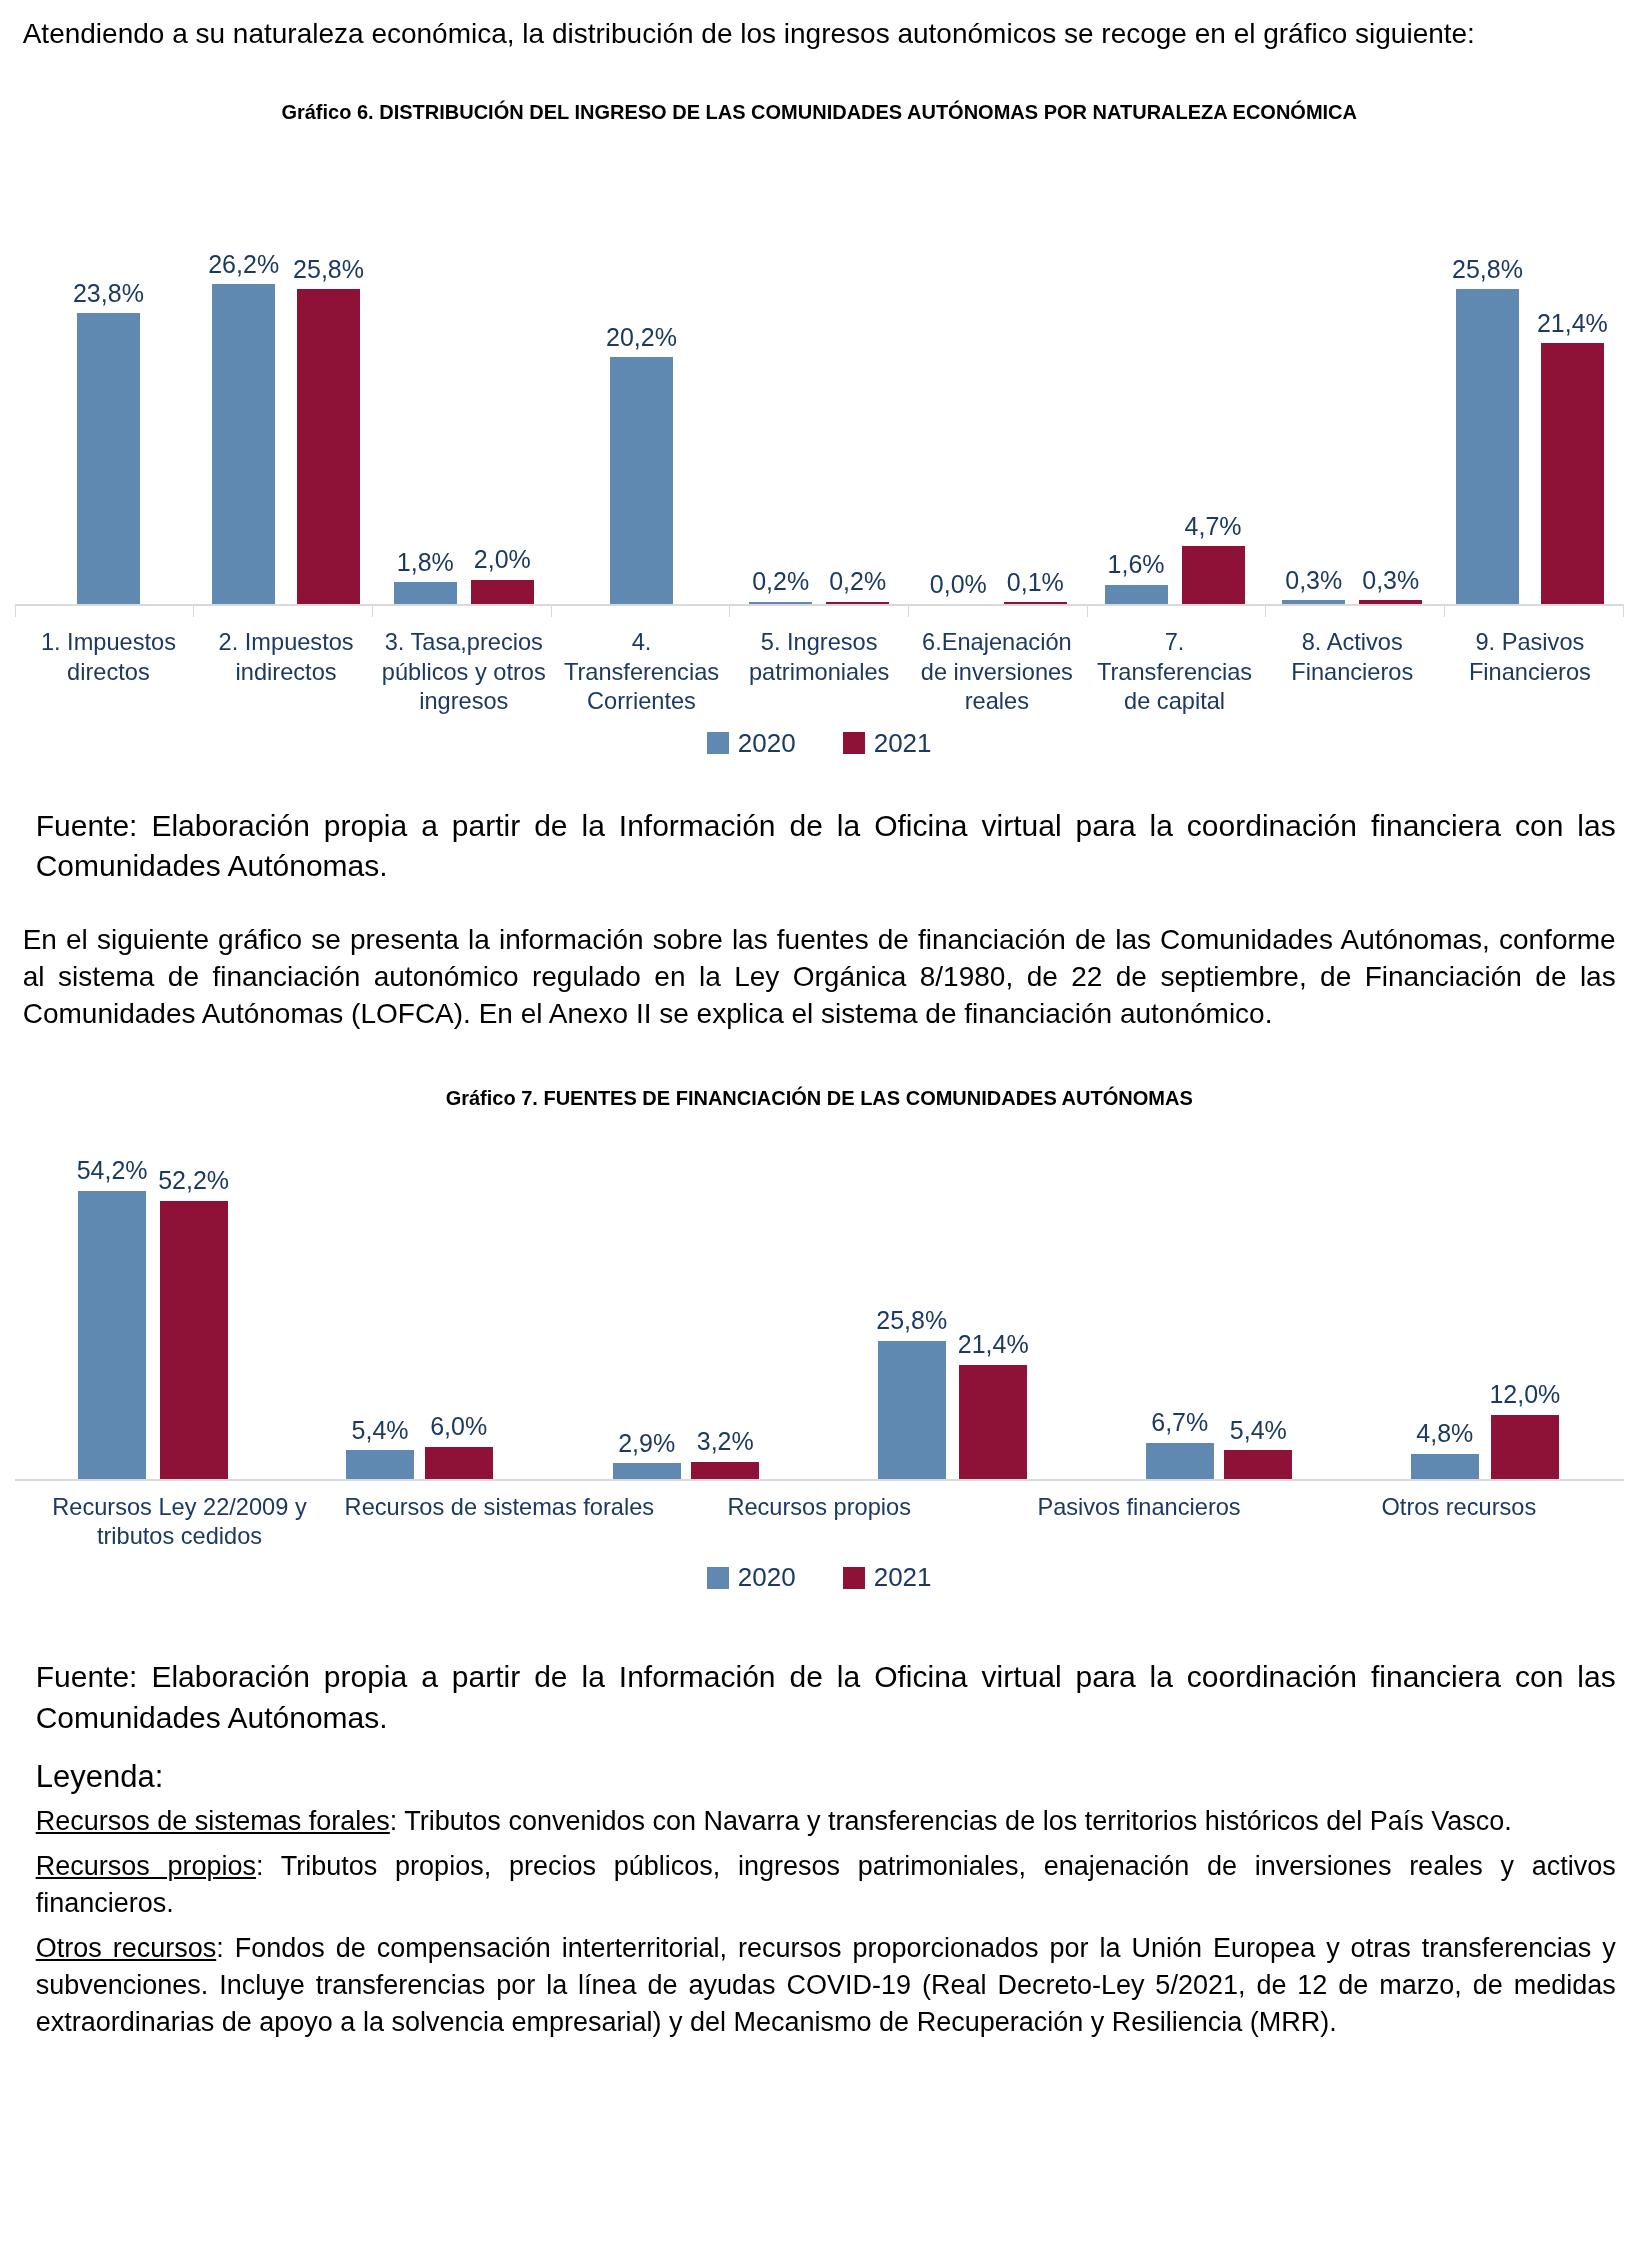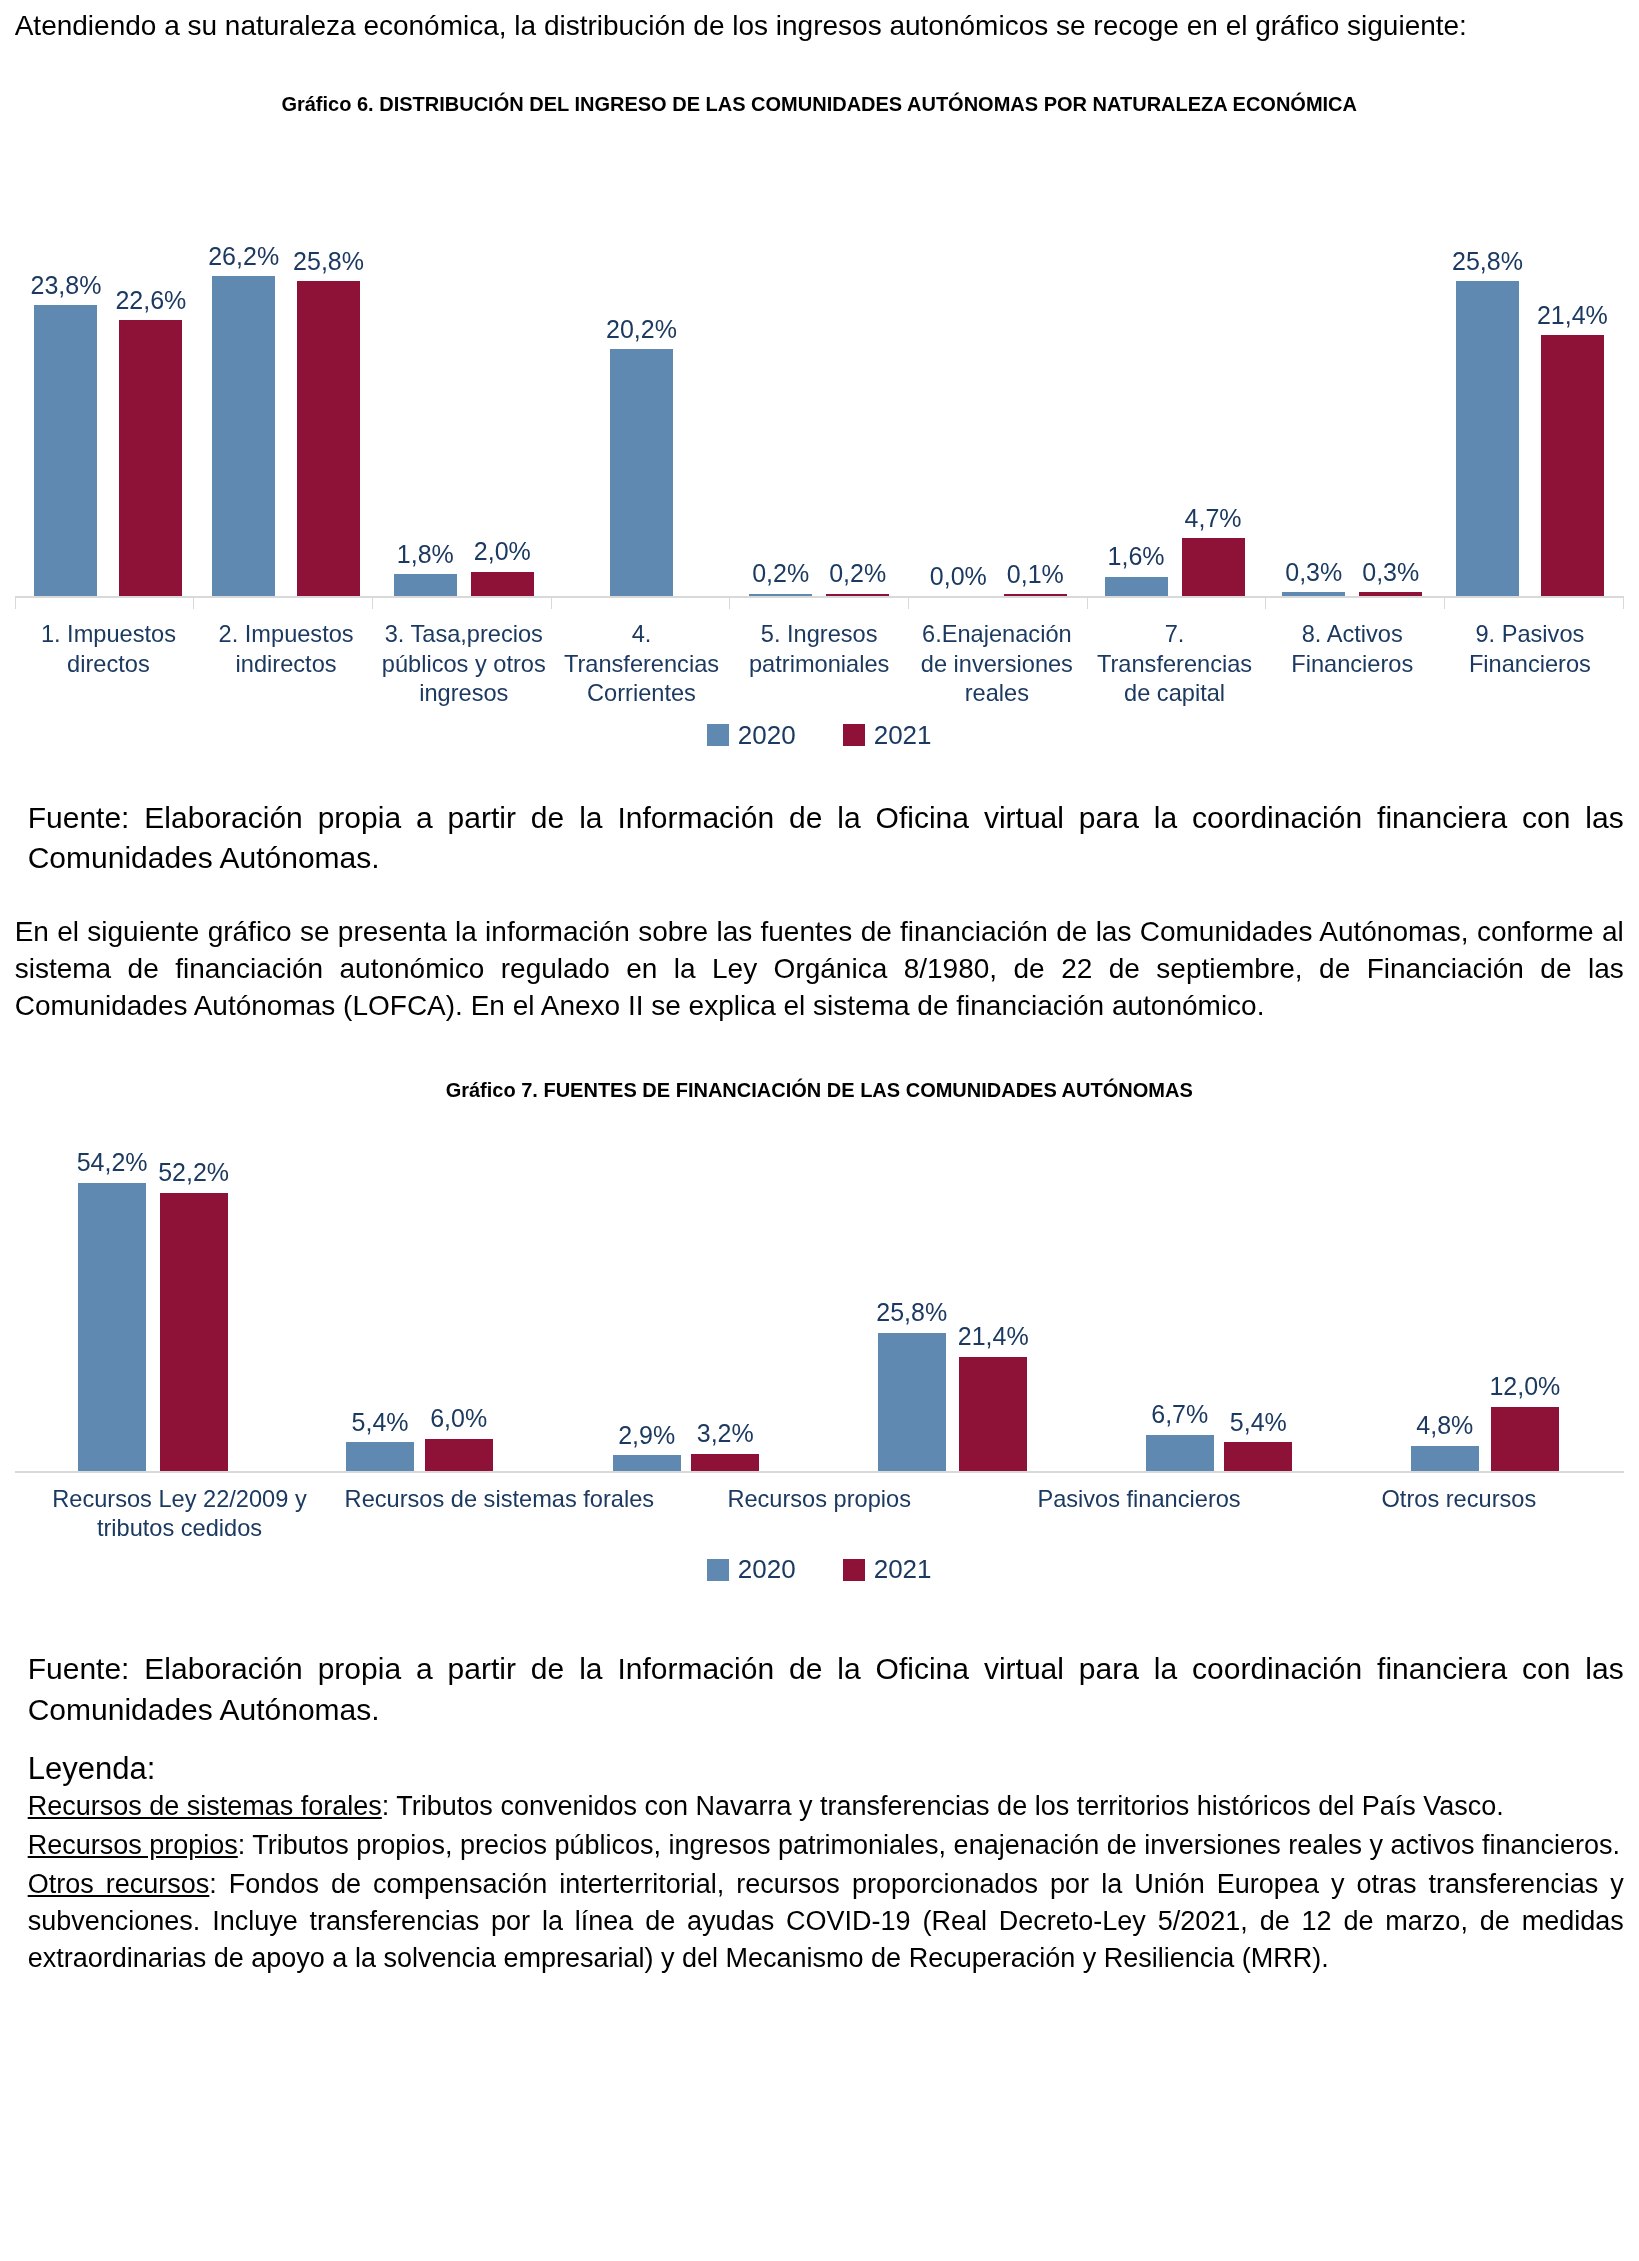--- a/index.html
+++ b/index.html
@@ -1,21 +1,21 @@
 <!DOCTYPE html>
 <html lang="es" style="--chart-text: #1C3A61; --axis-color: #D9D9D9;font-size:13px"><head>
 <meta charset="utf-8">
 <style>
   html,body{margin:0;padding:0;background:#fff;}
   .page{
     width:1640px;height:2261px;box-sizing:border-box;
     padding:8.1px 16.3px 0 14.7px;background:#fff;overflow:hidden;
     font-family:"Liberation Sans",sans-serif;color:#000;
   }
-  p{margin:0;}
+  p{margin:8px;}
   .body-text{font-size:28px;line-height:1.32;text-align:justify;}
   .chart-title{
     font-size:20px;font-weight:bold;text-align:center;line-height:1.3;margin:0;
     padding:0 49px;
   }
   .title-g6{margin-top:46px;}
   .title-g7{margin-top:52px;}
   
   .chart{width:100%;}
   .chart-g6{margin-top:112px;}
@@ -64,24 +64,20 @@
 
   <h2 class="chart-title title-g6">Gráfico 6.  DISTRIBUCIÓN DEL INGRESO DE LAS COMUNIDADES AUTÓNOMAS POR NATURALEZA ECONÓMICA</h2>
 
   <div class="chart chart-g6">
     <div class="plot">
         <div class="group">
           <div class="bar-col">
             <div class="bar-label">23,8%</div>
             <div class="bar" style="height: 291px; background: rgb(96, 137, 177);"></div>
           </div>
-          <div class="bar-col">
-            <div class="bar-label">22,6%</div>
-            <div class="bar" style="height: 276px; background: rgb(142, 17, 55);"></div>
-          </div>
         </div>
         <div class="group">
           <div class="bar-col">
             <div class="bar-label">26,2%</div>
             <div class="bar" style="height: 320px; background: rgb(96, 137, 177);"></div>
           </div>
           <div class="bar-col">
             <div class="bar-label">25,8%</div>
             <div class="bar" style="height: 315px; background: rgb(142, 17, 55);"></div>
           </div>

